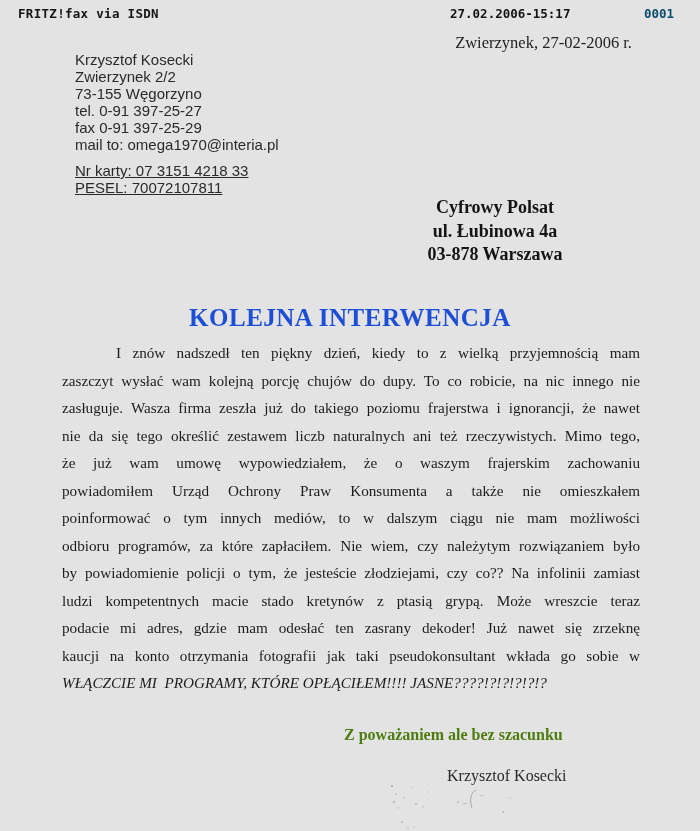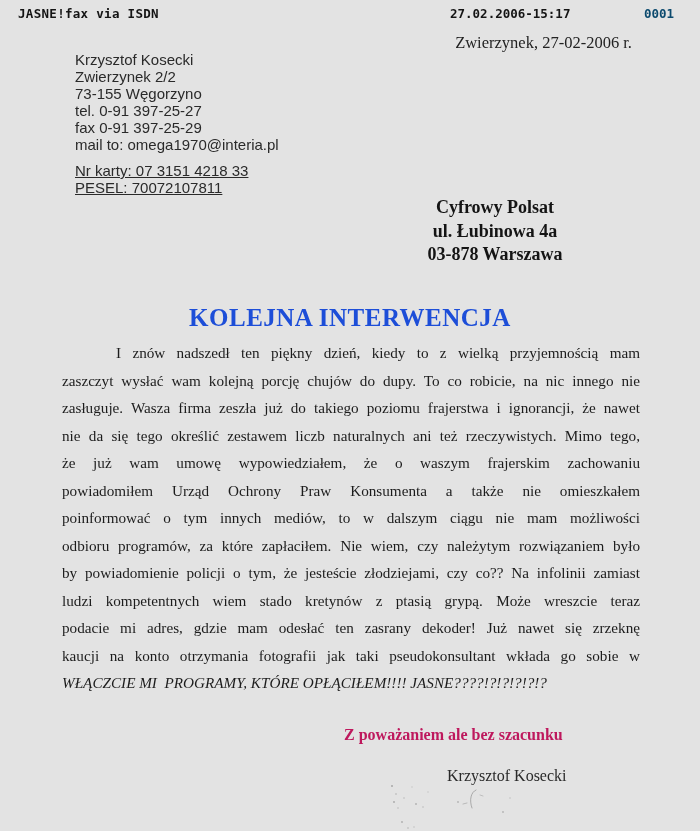--- a/index.html
+++ b/index.html
@@ -51,35 +51,35 @@
   .body-text .bl {
     line-height: 27.5px;
     text-align: justify;
     text-align-last: justify;
   }
   .body-text .bl.first { text-indent: 54px; }
   .body-text .bl.last  { text-align-last: left; font-style: italic; }
 
   .closing {
     position: absolute; left: 344px; top: 726px;
-    font: 600 16px "Liberation Serif", serif; color: #be185d;
+    font: 600 16px "Liberation Serif", serif; color: #4d7c0f;
   }
   .signature {
     position: absolute; left: 447px; top: 767px;
     font: 16px "Liberation Serif", serif; color: #2a2a2a;
   }
   .scribble { position: absolute; left: 368px; top: 778px; }
 </style>
 </head>
 <body>
 
 <div class="page">
 
   <div class="fax-header">
-    <span class="fax-app">JASNE!fax via ISDN</span>
+    <span class="fax-app">FRITZ!fax via ISDN</span>
     <span class="fax-dt">27.02.2006-15:17</span>
     <span class="fax-pg">0001</span>
   </div>
 
   <div class="place-date">Zwierzynek, 27-02-2006 r.</div>
 
   <div class="sender">
     <div>Krzysztof Kosecki</div>
     <div>Zwierzynek 2/2</div>
     <div>73-155 Węgorzyno</div>
@@ -103,21 +103,21 @@
   <div class="body-text">
     <div class="bl first">I znów nadszedł ten piękny dzień, kiedy to z wielką przyjemnością mam</div>
     <div class="bl">zaszczyt wysłać wam kolejną porcję chujów do dupy. To co robicie, na nic innego nie</div>
     <div class="bl">zasługuje. Wasza firma zeszła już do takiego poziomu frajerstwa i ignorancji, że nawet</div>
     <div class="bl">nie da się tego określić zestawem liczb naturalnych ani też rzeczywistych. Mimo tego,</div>
     <div class="bl">że już wam umowę wypowiedziałem, że o waszym frajerskim zachowaniu</div>
     <div class="bl">powiadomiłem Urząd Ochrony Praw Konsumenta a także nie omieszkałem</div>
     <div class="bl">poinformować o tym innych mediów, to w dalszym ciągu nie mam możliwości</div>
     <div class="bl">odbioru programów, za które zapłaciłem. Nie wiem, czy należytym rozwiązaniem było</div>
     <div class="bl">by powiadomienie policji o tym, że jesteście złodziejami, czy co?? Na infolinii zamiast</div>
-    <div class="bl">ludzi kompetentnych wiem stado kretynów z ptasią grypą. Może wreszcie teraz</div>
+    <div class="bl">ludzi kompetentnych macie stado kretynów z ptasią grypą. Może wreszcie teraz</div>
     <div class="bl">podacie mi adres, gdzie mam odesłać ten zasrany dekoder! Już nawet się zrzeknę</div>
     <div class="bl">kaucji na konto otrzymania fotografii jak taki pseudokonsultant wkłada go sobie w</div>
     <div class="bl last">WŁĄCZCIE MI&nbsp; PROGRAMY, KTÓRE OPŁĄCIŁEM!!!! JASNE????!?!?!?!?!?</div>
   </div>
 
   <div class="closing">Z poważaniem ale bez szacunku</div>
 
   <div class="signature">Krzysztof Kosecki</div>
 
   <svg class="scribble" width="220" height="53" viewBox="0 0 220 53">

